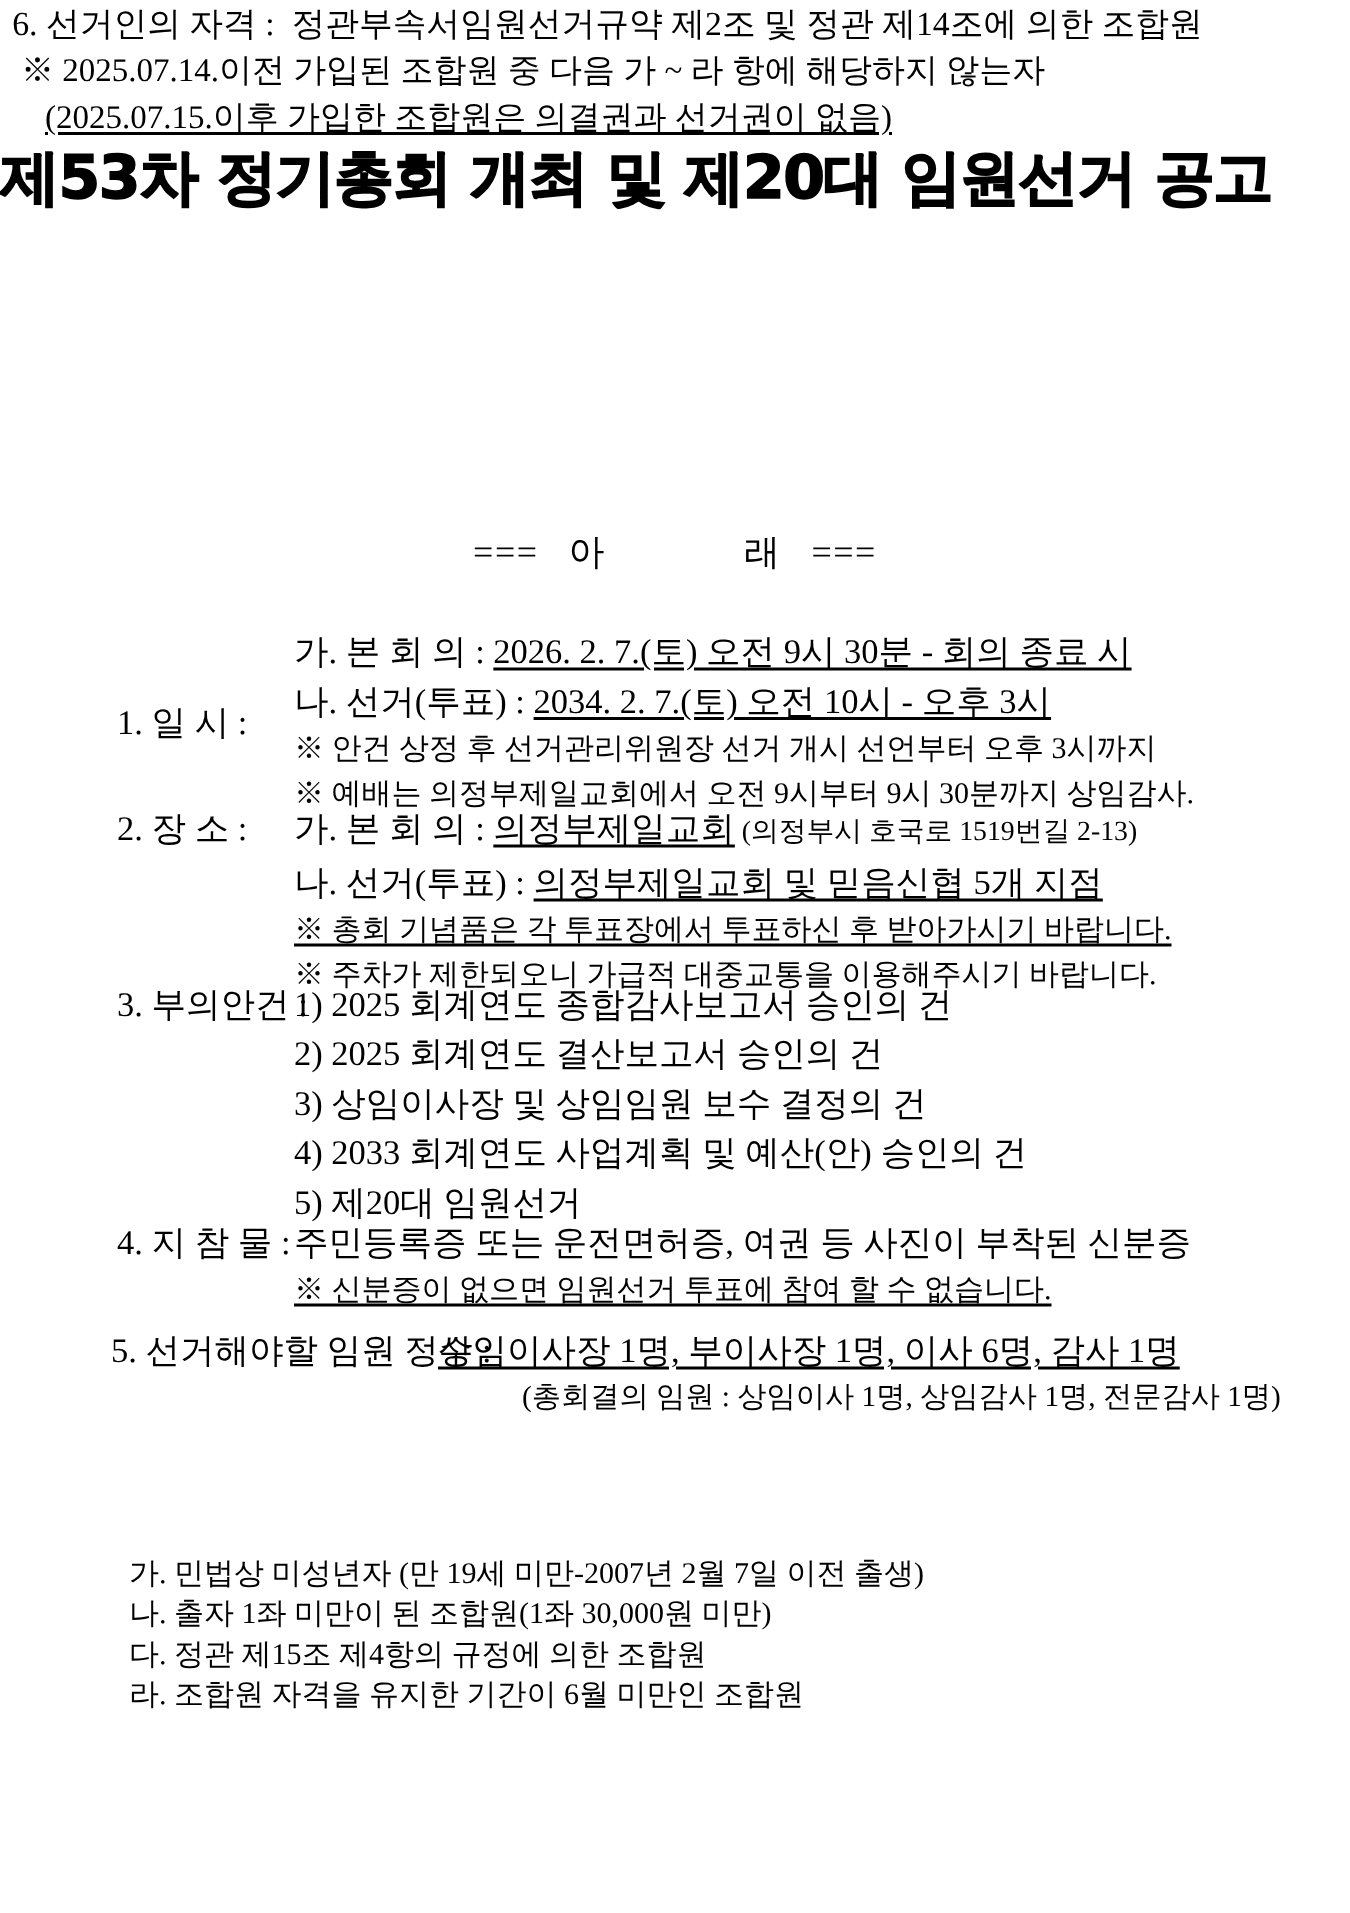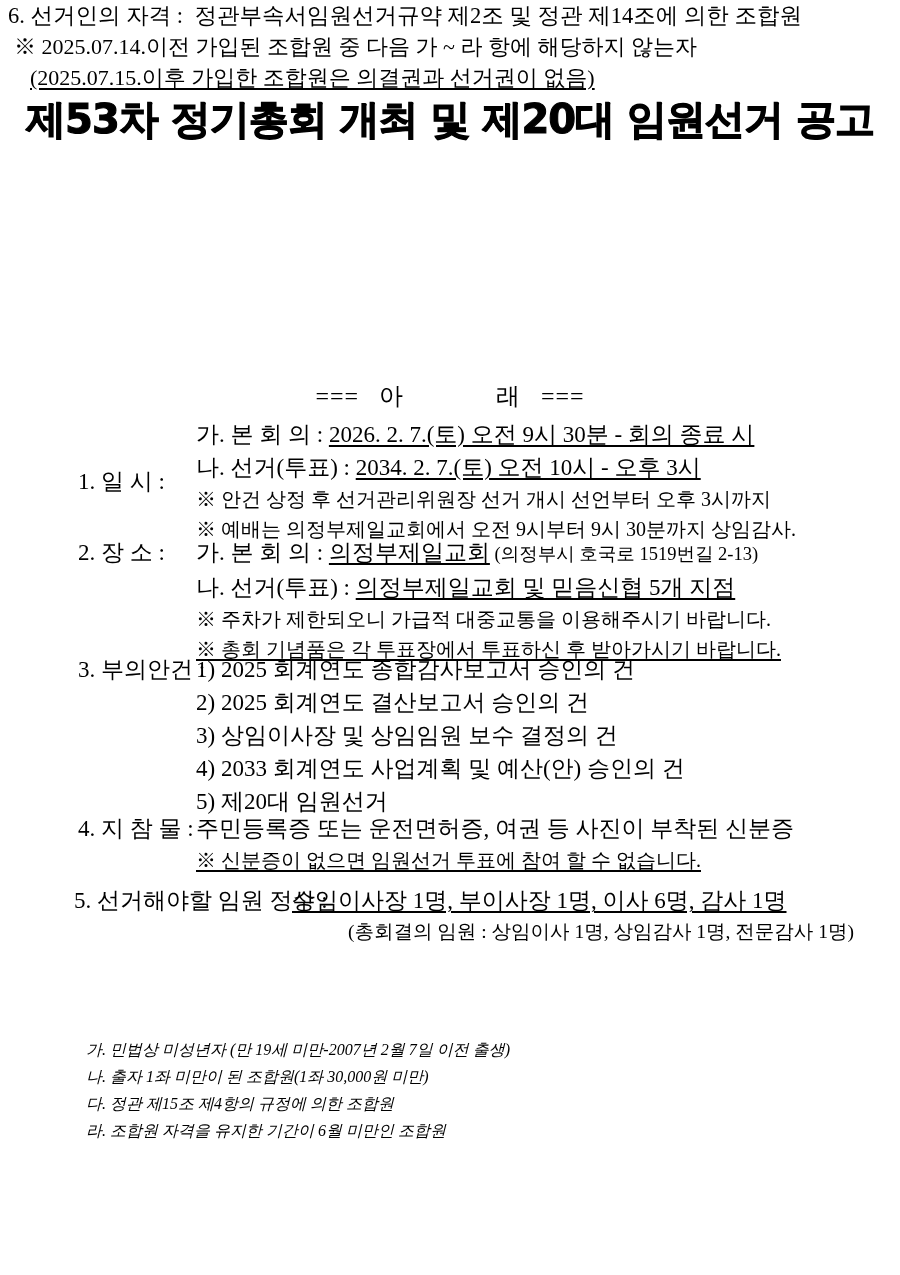--- a/index.html
+++ b/index.html
@@ -22,21 +22,21 @@
     background: #ffffff;
     box-sizing: border-box;
   }
 
   
   .doc-title {
     position: absolute;
     left: 0;
     right: 0;
     top: 97px;
-    text-align: center;
+    text-align: left;
     font-family: "DejaVu Sans", "Liberation Sans", sans-serif;
     font-weight: bold;
     font-size: 40px;
     letter-spacing: -1px;
     line-height: 1.1;
     white-space: nowrap;
     -webkit-text-stroke: 1.1px #000;
   }
 
   
@@ -55,21 +55,20 @@
   .u { text-decoration: underline; text-underline-offset: 3px; }
 
   
   .divider {
     position: absolute;
     left: 0; right: 0;
     top: 352px;
     text-align: center;
     font-size: 24px;
     letter-spacing: 1px;
-    margin-top: 28px;
   }
   .divider .gap-s { display: inline-block; width: 20px; }
   .divider .gap-l { display: inline-block; width: 92px; }
 
   
   .item {
     position: absolute;
     display: flex;
     align-items: flex-start;
   }
@@ -113,21 +112,21 @@
     text-align: left;
     padding-left: 56px;
     white-space: nowrap;
   }
   #item6 { left: 74px; top: 934px; width: 810px; display: block; }
   #item6 .hdr { font-size: 22.5px; line-height: 31px; white-space: nowrap; text-align: center; }
   #item6 .note1 { font-size: 22px; line-height: 31px; white-space: nowrap; padding-left: 14px; }
   #item6 .note2 { font-size: 22px; line-height: 32px; white-space: nowrap; padding-left: 30px; }
 
   #subitems { position: absolute; left: 86px; top: 1036px; width: 790px; }
-  #subitems .sline { font-size: 16px; line-height: 27px; white-space: nowrap; font-style: italic; }
+  #subitems .sline { font-size: 20px; line-height: 27px; white-space: nowrap; }
 
   .ul-line { text-decoration: underline; text-underline-offset: 3px; }
 </style>
 </head>
 <body>
 
 <div class="page">
 
   <div class="doc-title">제53차 정기총회 개최 및 제20대 임원선거 공고</div>
 
@@ -144,22 +143,22 @@
       <div class="sub-note">※ 안건 상정 후 선거관리위원장 선거 개시 선언부터 오후 3시까지</div>
       <div class="sub-note">※ 예배는 의정부제일교회에서 오전 9시부터 9시 30분까지 상임감사.</div>
     </div>
   </div>
 
   <div class="item" id="item2">
     <div class="item-label">2. 장   소 :</div>
     <div class="item-body">
       <div class="line"><span>가. 본 회 의  :  </span><span class="u">의정부제일교회</span><span class="small-paren"> (의정부시 호국로 1519번길 2-13)</span></div>
       <div class="line"><span>나. 선거(투표) :  </span><span class="u">의정부제일교회 및 믿음신협 5개 지점</span></div>
+      <div class="sub-note"><span class="ul-line">※ 총회 기념품은 각 투표장에서 투표하신 후 받아가시기 바랍니다.</span></div>
       <div class="sub-note">※ 주차가 제한되오니 가급적 대중교통을 이용해주시기 바랍니다.</div>
-      <div class="sub-note"><span class="ul-line">※ 총회 기념품은 각 투표장에서 투표하신 후 받아가시기 바랍니다.</span></div>
     </div>
   </div>
 
   <div class="item" id="item3">
     <div class="item-label">3. 부의안건 :</div>
     <div class="item-body">
       <div class="line">1) 2025 회계연도 종합감사보고서 승인의 건</div>
       <div class="line">2) 2025 회계연도 결산보고서 승인의 건</div>
       <div class="line">3) 상임이사장 및 상임임원 보수 결정의 건</div>
       <div class="line">4) 2033 회계연도 사업계획 및 예산(안) 승인의 건</div>

